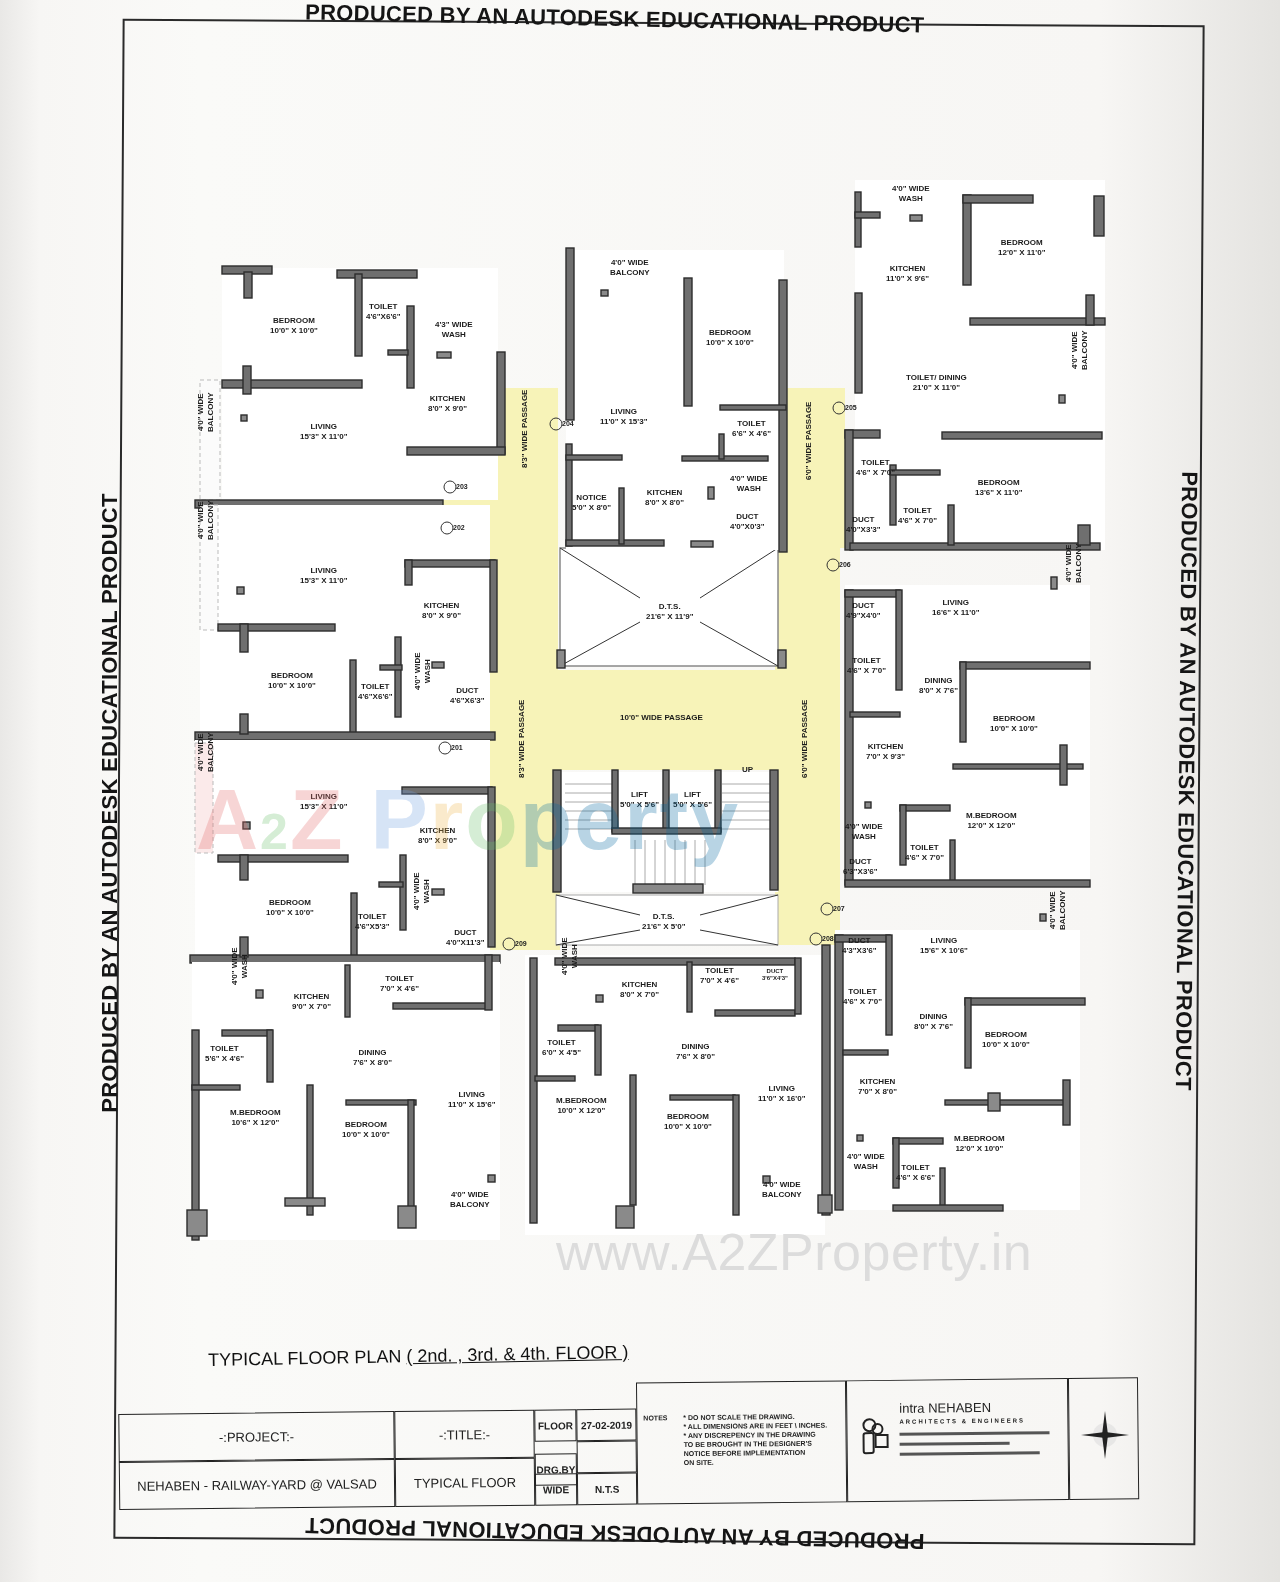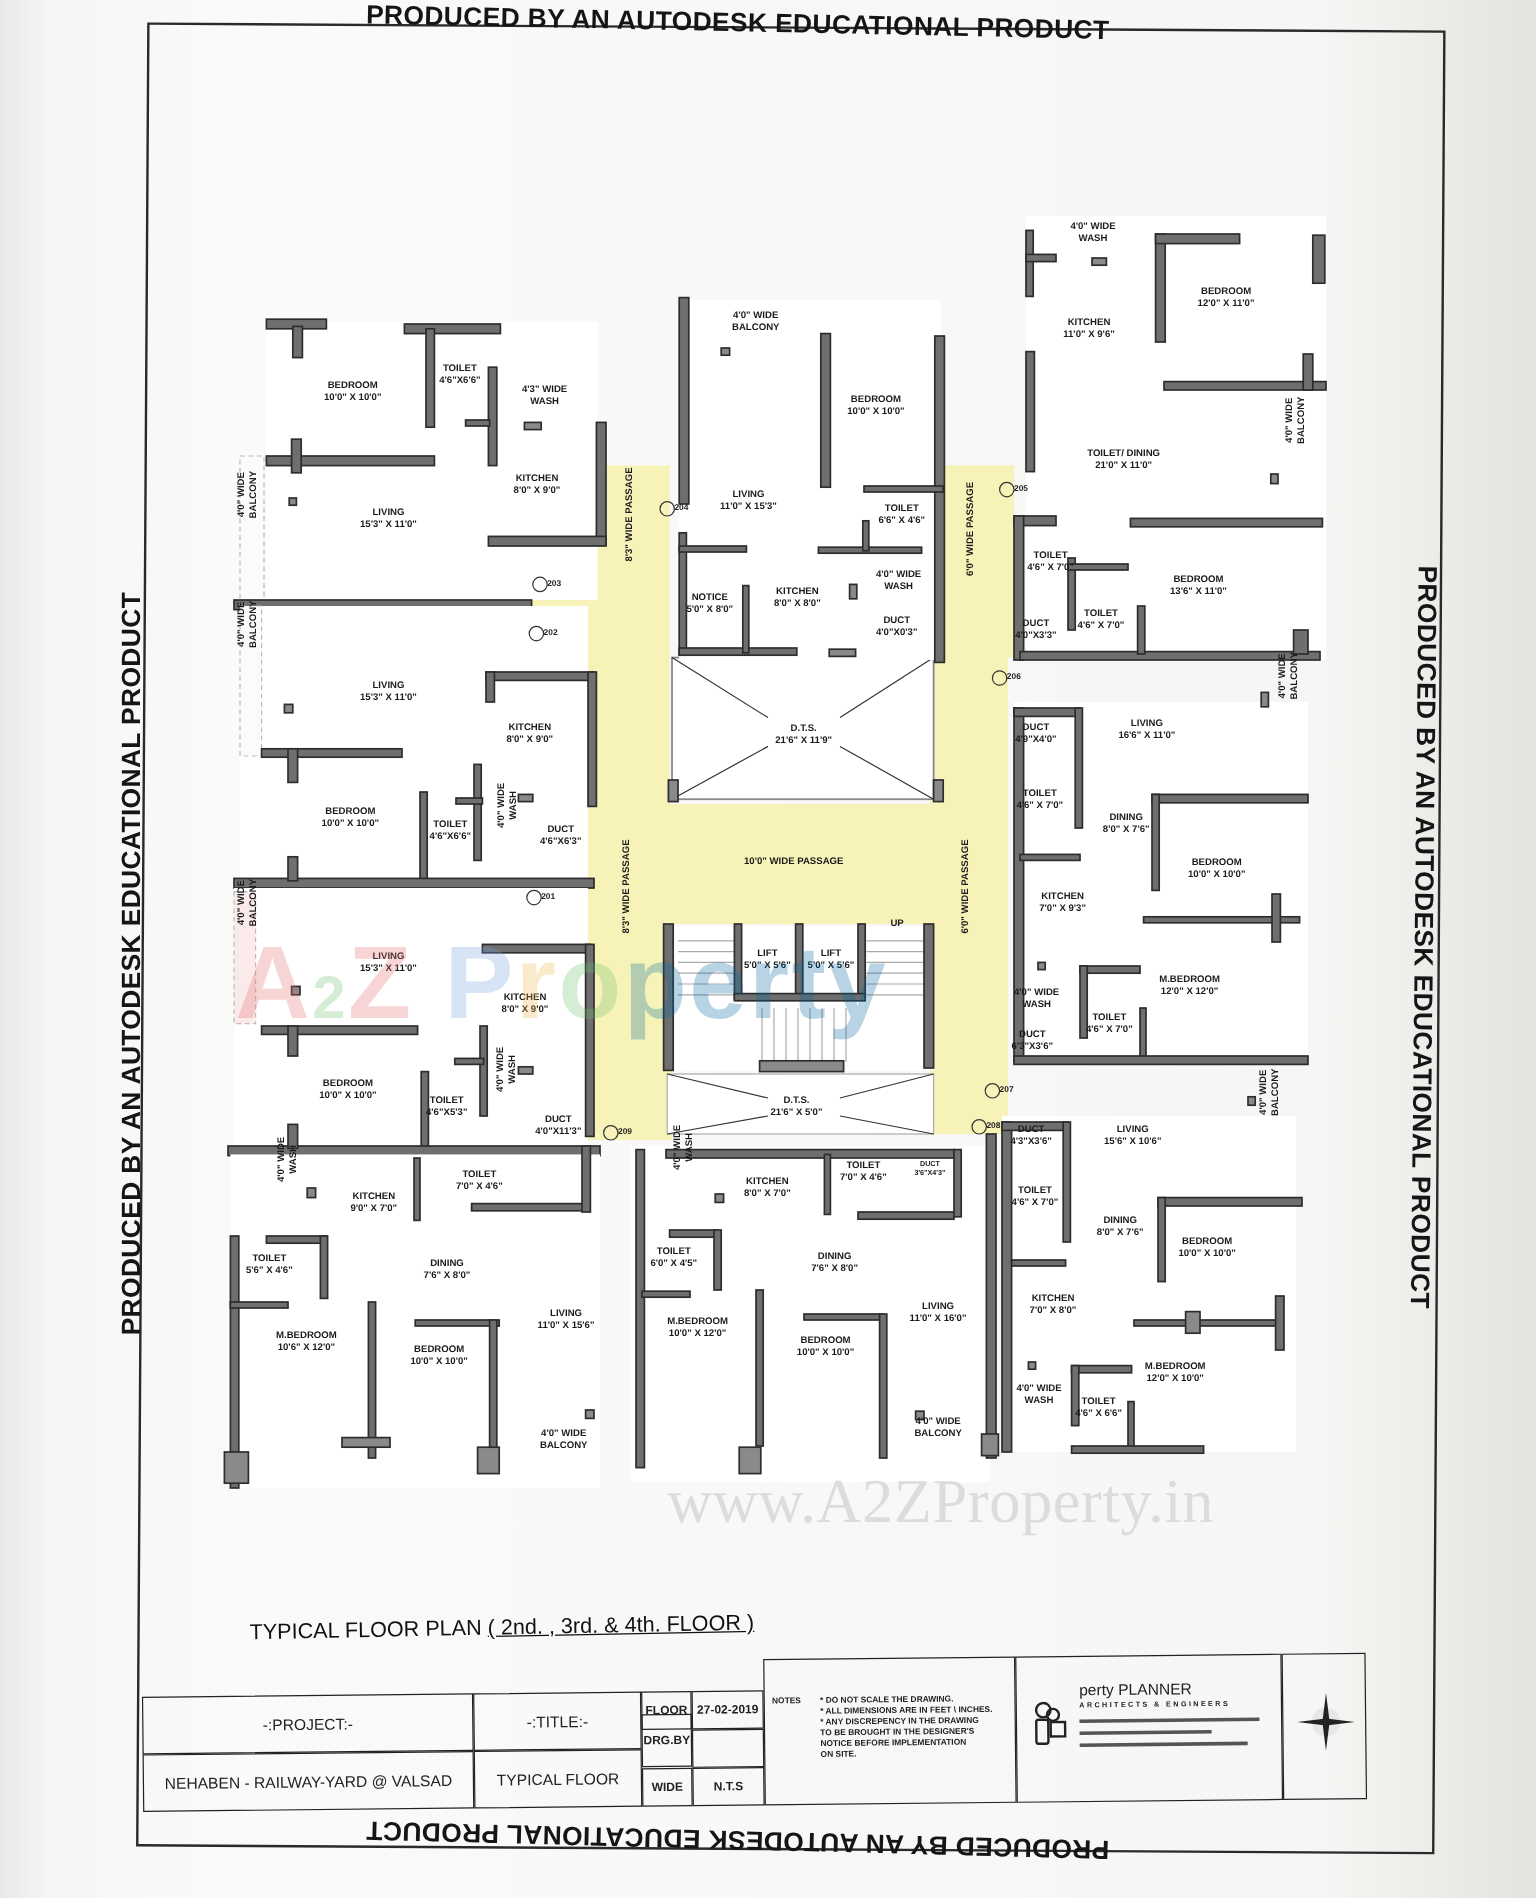--- a/index.html
+++ b/index.html
@@ -8,21 +8,21 @@
   .frame{position:absolute;left:118px;top:22px;width:1078px;height:1516px;border:2px solid #2a2a2a;transform:rotate(0.35deg);transform-origin:center;}
   .banner{position:absolute;font-weight:bold;font-size:22px;letter-spacing:0.3px;color:#151515;white-space:nowrap;}
   .banner.top{left:305px;top:6px;transform:rotate(1.2deg);}
   .banner.bottom{left:305px;top:1520px;transform:rotate(181.5deg);}
   .banner.left{left:-240px;top:790px;transform:rotate(-90deg);width:700px;text-align:center;}
   .banner.right{left:836px;top:768px;transform:rotate(90.6deg);width:700px;text-align:center;}
   svg.plan{position:absolute;left:0;top:0;}
   .wall{fill:#6f6f6f;stroke:#2d2d2d;stroke-width:1.4;}
   .col{fill:#8a8a8a;stroke:#2d2d2d;stroke-width:1.4;}
   .diag{stroke:#333;stroke-width:1;fill:none;}
-  .watermark-url{position:absolute;left:556px;top:1222px;font-size:52px;color:#dcdcdc;letter-spacing:0.5px;white-space:nowrap;font-family:Liberation Serif, serif;}
+  .watermark-url{position:absolute;left:556px;top:1222px;font-size:52px;color:#dcdcdc;letter-spacing:0.5px;white-space:nowrap;}
   .watermark-logo{position:absolute;left:196px;top:770px;font-size:86px;font-weight:bold;white-space:nowrap;opacity:0.28;letter-spacing:2px;}
   .plan-title{position:absolute;left:208px;top:1346px;font-size:18px;white-space:nowrap;transform:rotate(-1.1deg);color:#111;}
   .plan-title .u{text-decoration:underline;}
   .tblock{position:absolute;left:118px;top:1388px;width:1020px;height:126px;transform:rotate(-0.6deg);transform-origin:left top;}
   .tb{position:absolute;border:1.5px solid #222;box-sizing:border-box;font-size:13px;display:flex;align-items:center;justify-content:center;text-align:center;}
   .tb.small{font-size:10px;font-weight:bold;}
   .notes{position:absolute;font-size:7px;font-weight:bold;line-height:9px;}
 </style>
 </head>
 <body>
@@ -665,21 +665,21 @@
   <span>TYPICAL FLOOR PLAN </span><span class="u">( 2nd. , 3rd. &amp; 4th. FLOOR )</span>
 </div>
 
 <div class="tblock">
   <div class="tb" style="left:0;top:26px;width:276px;height:48px;font-size:13px">-:PROJECT:-</div>
   <div class="tb" style="left:0;top:74px;width:276px;height:48px;font-size:13px">NEHABEN - RAILWAY-YARD @ VALSAD</div>
   <div class="tb" style="left:276px;top:26px;width:140px;height:48px">-:TITLE:-</div>
   <div class="tb" style="left:276px;top:74px;width:140px;height:48px">TYPICAL FLOOR</div>
   <div class="tb small" style="left:416px;top:26px;width:42px;height:32px">FLOOR</div>
   <div class="tb small" style="left:458px;top:26px;width:60px;height:32px">27-02-2019</div>
-  <div class="tb small" style="left:416px;top:45px;width:42px;height:44px">DRG.BY</div>
+  <div class="tb small" style="left:416px;top:70px;width:42px;height:32px">DRG.BY</div>
   <div class="tb small" style="left:458px;top:58px;width:60px;height:32px"></div>
   <div class="tb small" style="left:416px;top:90px;width:42px;height:32px">WIDE</div>
   <div class="tb small" style="left:458px;top:90px;width:60px;height:32px">N.T.S</div>
   <div class="tb" style="left:518px;top:0;width:210px;height:122px;align-items:flex-start;justify-content:flex-start">
     <span class="notes" style="left:6px;top:30px">NOTES</span>
     <div class="notes" style="left:46px;top:30px;text-align:left">
       <div>* DO NOT SCALE THE DRAWING.</div>
       <div>* ALL DIMENSIONS ARE IN FEET \ INCHES.</div>
       <div>* ANY DISCREPENCY IN THE DRAWING</div>
       <div>TO BE BROUGHT IN THE DESIGNER'S</div>
@@ -687,20 +687,20 @@
       <div>ON SITE.</div>
     </div>
   </div>
   <div class="tb" style="left:728px;top:0;width:222px;height:122px;align-items:flex-start;justify-content:flex-start">
     <svg style="position:absolute;left:12px;top:36px" width="34" height="40" viewBox="0 0 34 40">
       <circle cx="10" cy="8" r="6" fill="none" stroke="#222" stroke-width="2"></circle>
       <circle cx="18" cy="12" r="5" fill="none" stroke="#222" stroke-width="2"></circle>
       <rect x="4" y="16" width="10" height="20" rx="2" fill="none" stroke="#222" stroke-width="2"></rect>
       <rect x="16" y="18" width="12" height="12" fill="none" stroke="#222" stroke-width="2"></rect>
     </svg>
-    <span style="position:absolute;left:52px;top:20px;font-size:13px">perty PLANNER</span>
+    <span style="position:absolute;left:52px;top:20px;font-size:13px">intra NEHABEN</span>
     <span style="position:absolute;left:52px;top:38px;font-size:6px;letter-spacing:2px;font-weight:bold">ARCHITECTS &amp; ENGINEERS</span>
     <div style="position:absolute;left:52px;top:52px;width:150px;height:3px;background:#555"></div>
     <div style="position:absolute;left:52px;top:62px;width:110px;height:3px;background:#555"></div>
     <div style="position:absolute;left:52px;top:72px;width:140px;height:3px;background:#555"></div>
   </div>
   <div class="tb" style="left:950px;top:0;width:70px;height:122px"></div>
 </div>
 
 </body></html>

